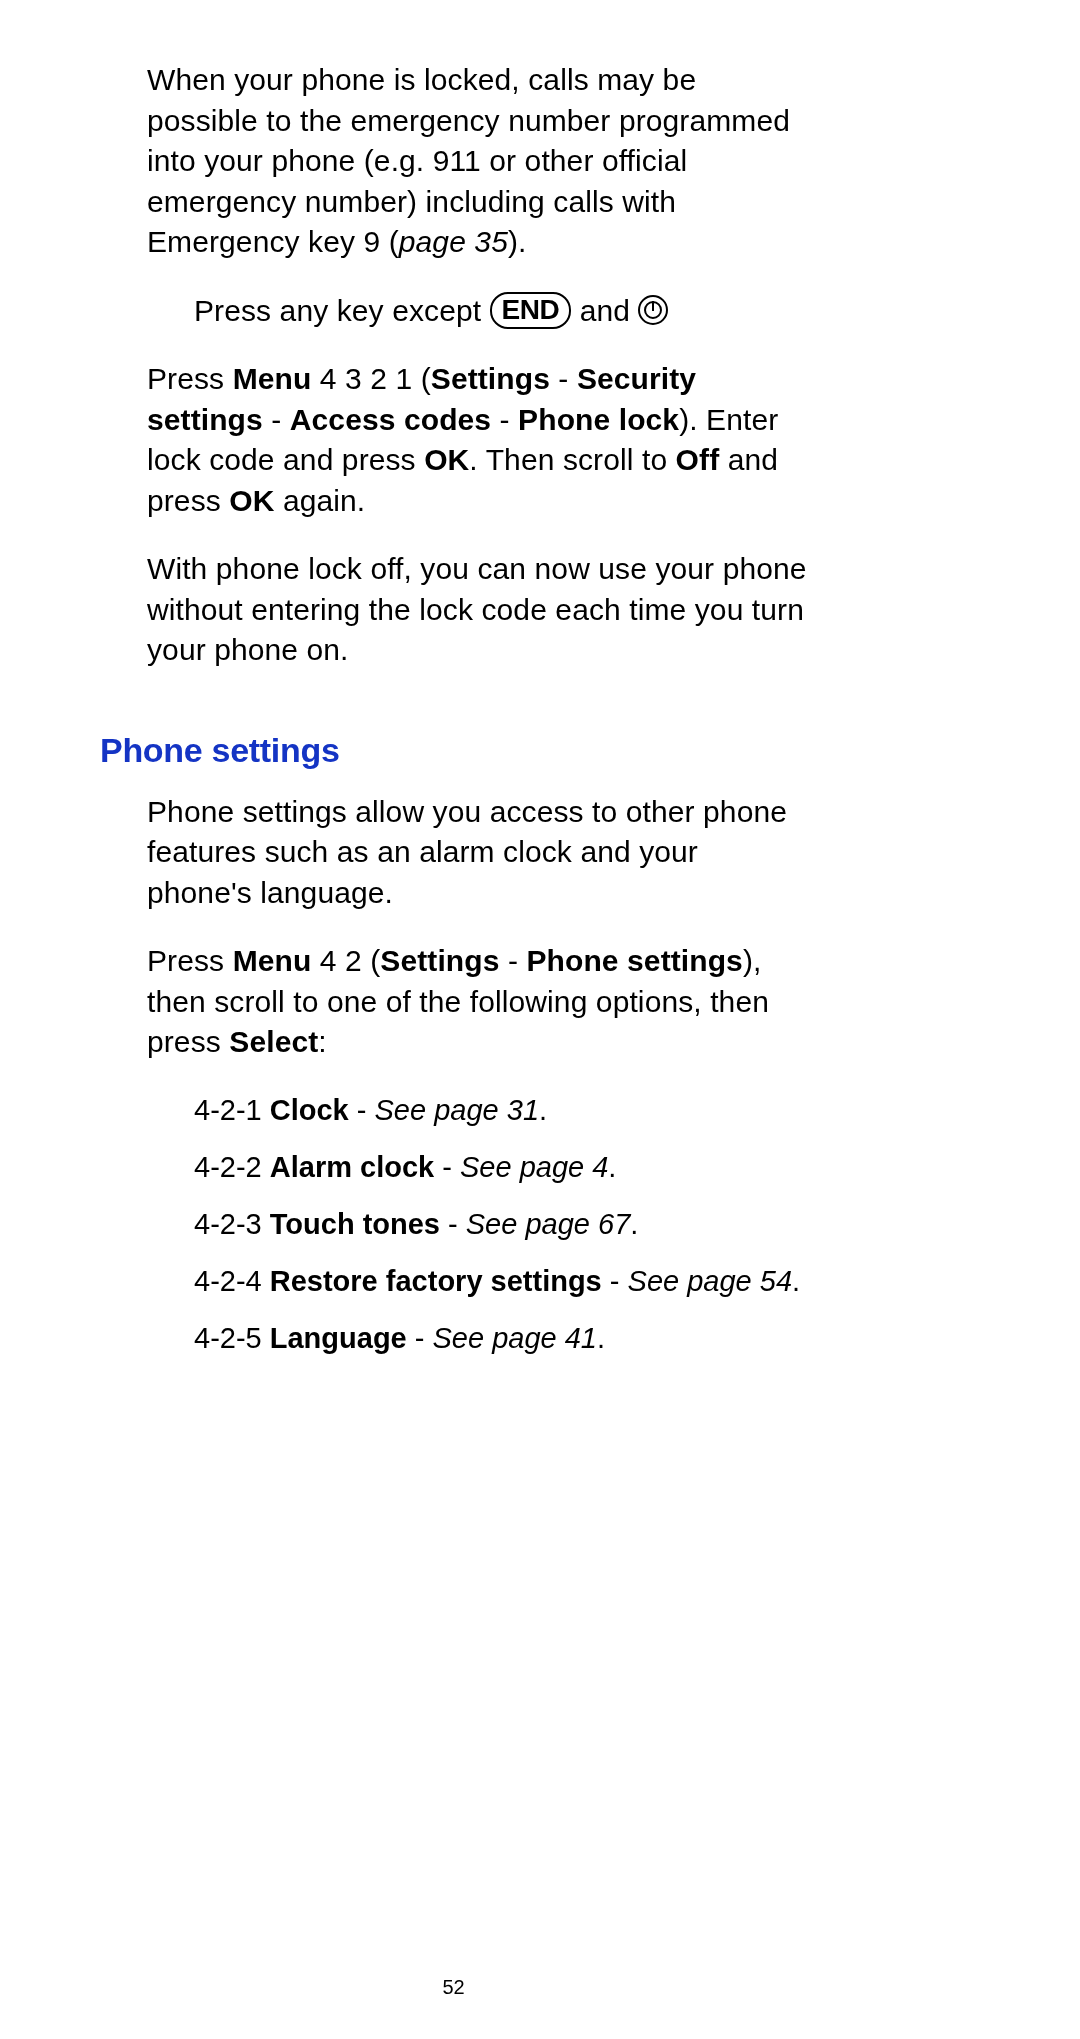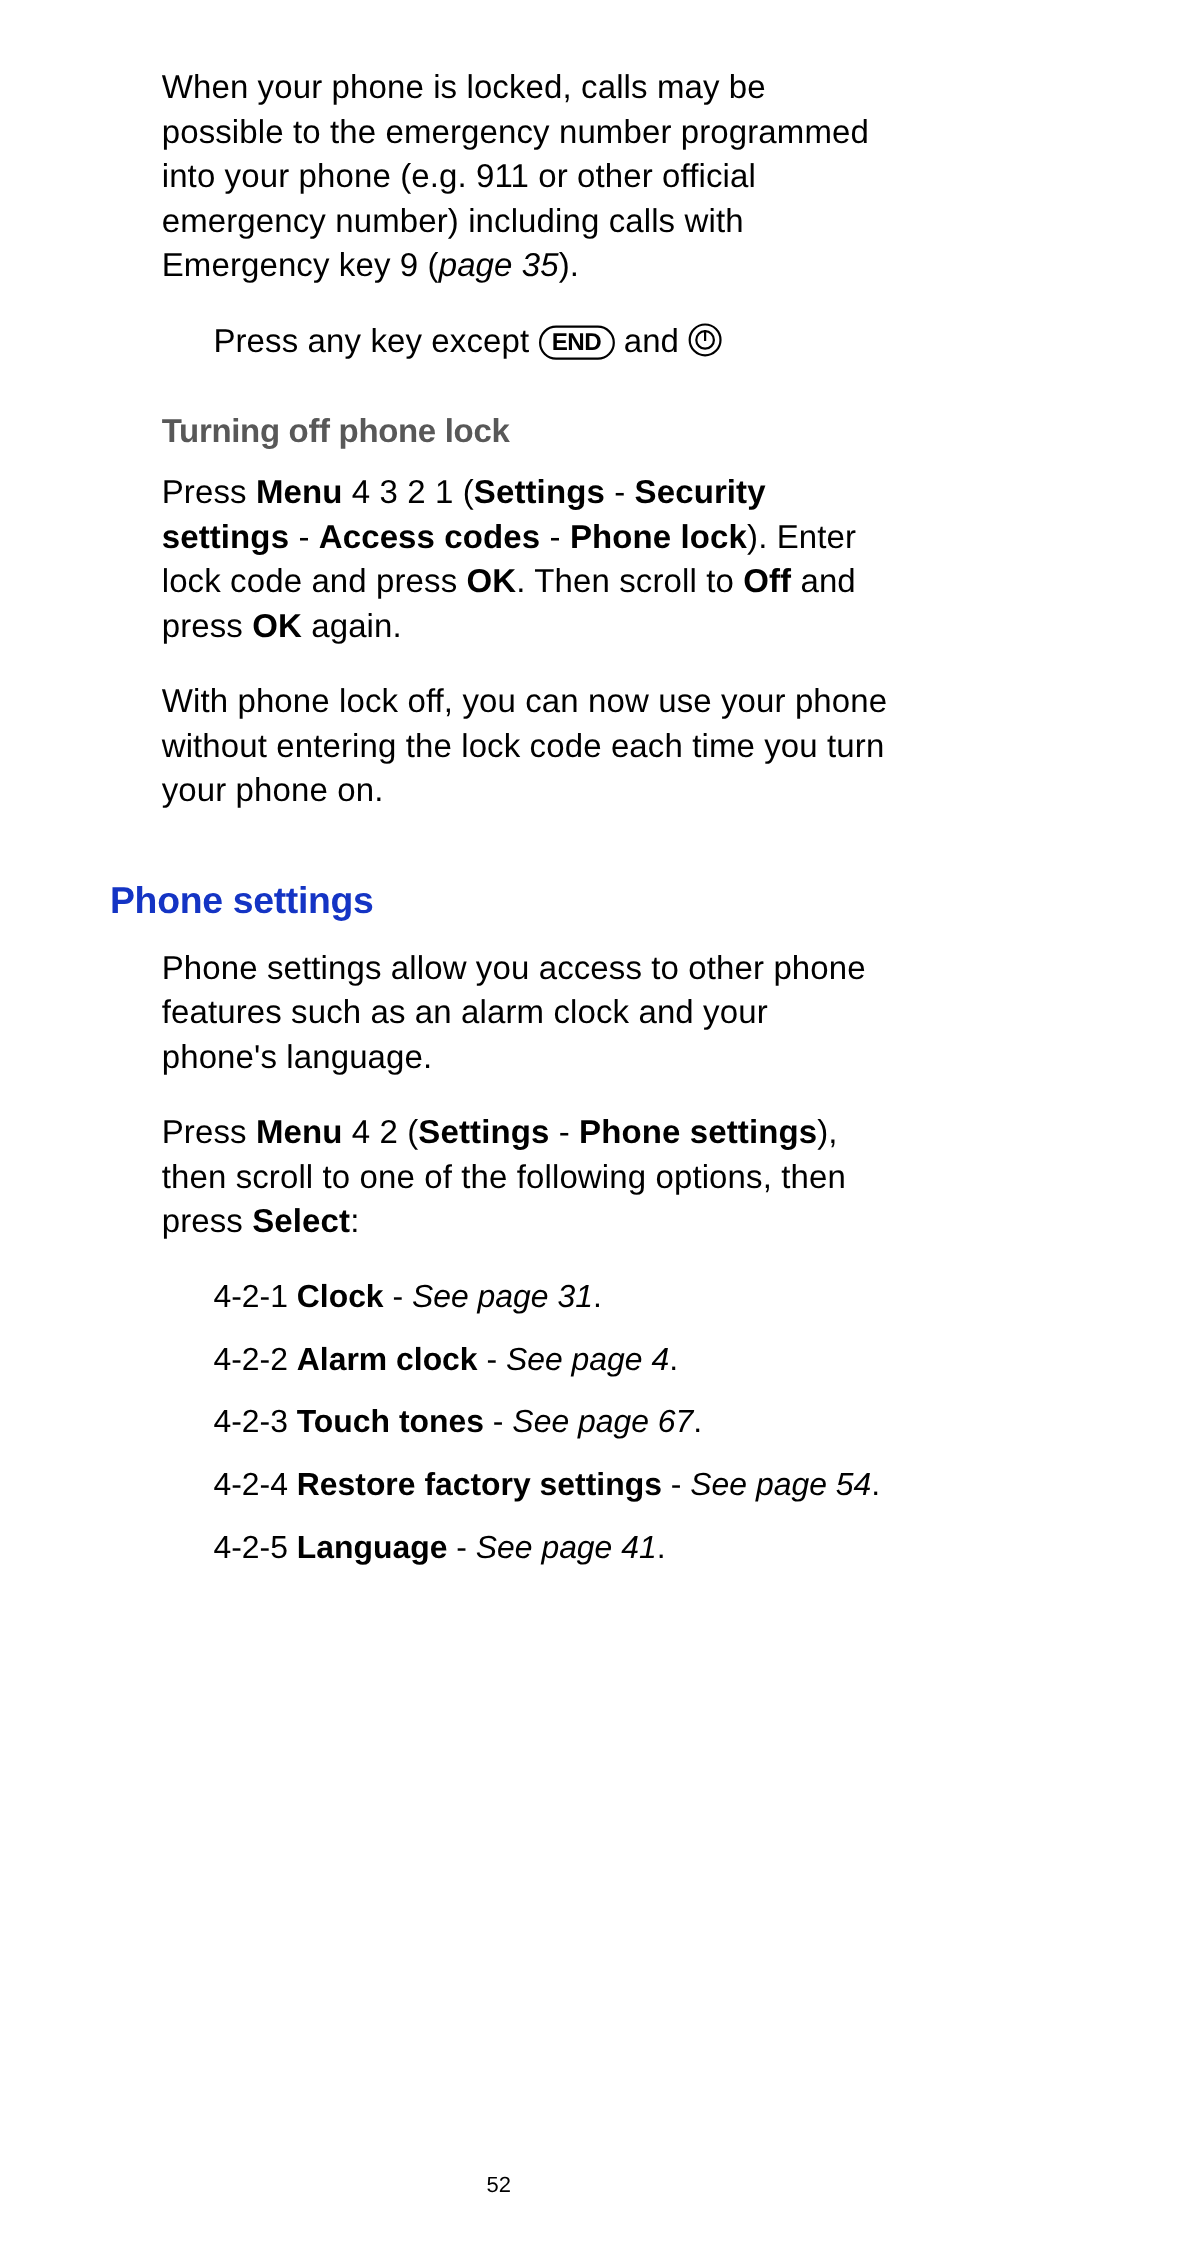--- a/index.html
+++ b/index.html
@@ -56,21 +56,21 @@
   }
   .i {
     font-style: italic;
   }
   .keycap {
     display: inline-block;
     border: 2px solid #000;
     border-radius: 18px;
     font-family: Arial, "Helvetica Neue", sans-serif;
     font-weight: 700;
-    font-size: 22px;
+    font-size: 28px;
     line-height: 1;
     padding: 2px 10px 3px 10px;
     vertical-align: 2px;
     letter-spacing: -0.5px;
   }
   .pwr-outer {
     display: inline-block;
     width: 30px;
     height: 30px;
     border: 2px solid #000;
@@ -121,21 +121,20 @@
     <p class="para indent-1">
       <span>When your phone is locked, calls may be possible to the emergency number programmed into your phone (e.g. 911 or other official emergency number) including calls with Emergency key 9 (</span><span class="i">page 35</span><span>).</span>
     </p>
 
 
 
     <p class="para indent-ans">
       <span>Press any key except </span><span class="keycap">END</span><span> and </span><span class="pwr-outer"></span>
     </p>
 
-    <div class="h3">Turning off phone lock</div>
 
     <p class="para indent-1">
       <span>Press </span><span class="b">Menu</span><span> 4 3 2 1 (</span><span class="b">Settings</span><span> - </span><span class="b">Security settings</span><span> - </span><span class="b">Access codes</span><span> - </span><span class="b">Phone lock</span><span>). Enter lock code and press </span><span class="b">OK</span><span>. Then scroll to </span><span class="b">Off</span><span> and press </span><span class="b">OK</span><span> again.</span>
     </p>
 
     <p class="para indent-1">With phone lock off, you can now use your phone without entering the lock code each time you turn your phone on.</p>
 
     <div class="h2">Phone settings</div>
 
     <p class="para indent-1">Phone settings allow you access to other phone features such as an alarm clock and your phone's language.</p>

